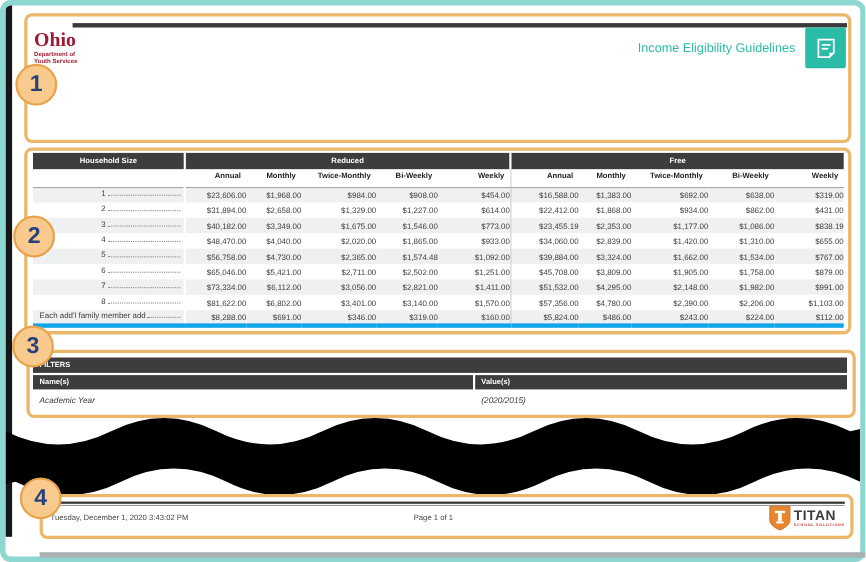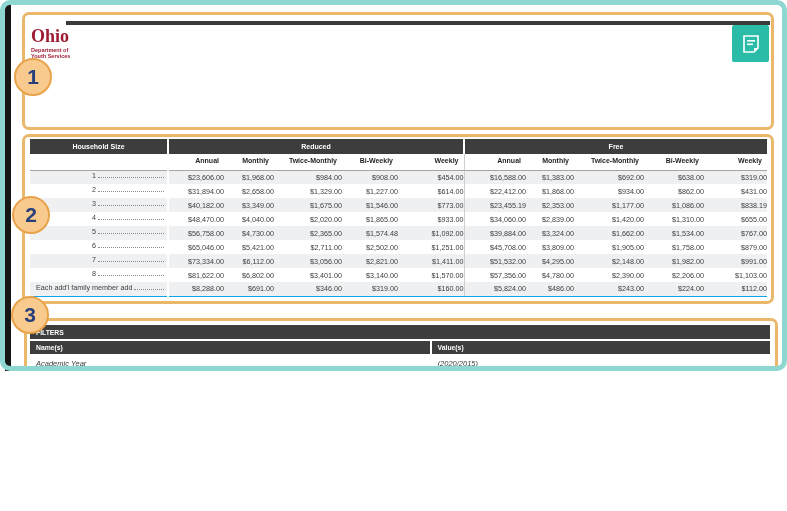--- a/index.html
+++ b/index.html
@@ -1,17 +1,17 @@
 <!DOCTYPE html>
 <html><head>
 <meta charset="utf-8">
 <style>
   html,body{margin:0;padding:0;background:#fff;}
   body{width:787px;height:511px;font-family:"Liberation Sans", sans-serif;}
-  .screen{position:relative;width:787px;height:371px;background:#fff;overflow:hidden;}
+  .screen{position:relative;width:787px;height:511px;background:#fff;overflow:hidden;}
   .screen *{box-sizing:border-box;}
 
   
   .border-ring{position:absolute;inset:0;border:5px solid #8ed6d0;border-radius:10px;z-index:50;pointer-events:none;}
   .shadow-bar{position:absolute;left:36px;top:502px;width:751px;height:5px;background:#a9b1b1;z-index:60;}
 
   
   .left-strip{position:absolute;left:5px;top:4px;width:6px;height:484px;background:#161616;z-index:2;}
 
   
@@ -30,21 +30,21 @@
   table.guidelines{border-collapse:collapse;table-layout:fixed;width:737px;}
   table.guidelines th,table.guidelines td{padding:0;margin:0;}
   th.dark{background:#3d3d3d;color:#fff;font-size:7px;font-weight:bold;height:15px;text-align:center;border-right:2px solid #fff;}
   th.dark:last-child{border-right:none;}
   tr.subhead th{background:#fff;color:#1f1f1f;font-size:7px;font-weight:bold;text-align:right;padding:0 5px 3px 0;height:16px;border-bottom:1px solid #a5a5a5;}
   tr.subhead th.hs-sub{border-bottom:1px solid #a5a5a5;}
   td.val{font-size:7.2px;color:#3c3c3c;text-align:right;padding-right:5px;height:14px;}
   td.divR,th.divR{border-right:1px solid #cfcfcf;}
   td.hs-cell{height:14px;border-right:2px solid #fff;}
   tr.stripe td{background:#eef0f2;}
-  tbody tr:last-child td{border-bottom:1px solid #0ea5e9;}
+  tbody tr:last-child td{border-bottom:4px solid #0ea5e9;}
   .hs-flex{display:flex;justify-content:flex-end;align-items:flex-end;padding:0 2px 3px 6px;}
   .hs-num{white-space:nowrap;font-size:7.2px;color:#3c3c3c;line-height:1;}
   .hs-leader{flex:1 1 auto;max-width:66px;border-bottom:1px dotted #8a8a8a;margin:0 1px 1px 2px;}
 
   
   .filters{position:absolute;left:30px;top:325px;width:740px;z-index:3;}
   .filters-title{background:#3d3d3d;color:#fff;font-weight:bold;font-size:6.8px;padding:4px 6px 3px 6px;}
   .filters-headrow{display:flex;margin-top:2px;}
   .f-name-h,.f-val-h{background:#3d3d3d;color:#fff;font-weight:bold;font-size:6.8px;padding:3px 6px;}
   .f-name-h{width:54%;}
@@ -89,20 +89,21 @@
   <div class="top-rule"></div>
 
   <div class="ohio-logo">
     <div class="ohio-word">Ohio</div>
     <div class="ohio-sub">
       <div>Department of</div>
       <div>Youth Services</div>
     </div>
   </div>
 
+  <div class="report-title">Income Eligibility Guidelines</div>
 
   <div class="doc-icon">
     <svg width="22" height="22" viewBox="0 0 22 22">
       <path d="M4 3 h14 v12 l-4 4 H4 Z" fill="none" stroke="#ffffff" stroke-width="1.6"></path>
       <rect x="7" y="7" width="8" height="1.6" fill="#ffffff"></rect>
       <rect x="7" y="10.5" width="6" height="1.6" fill="#ffffff"></rect>
       <path d="M18 15 l-4 4 v-4 Z" fill="#ffffff"></path>
     </svg>
   </div>
 

